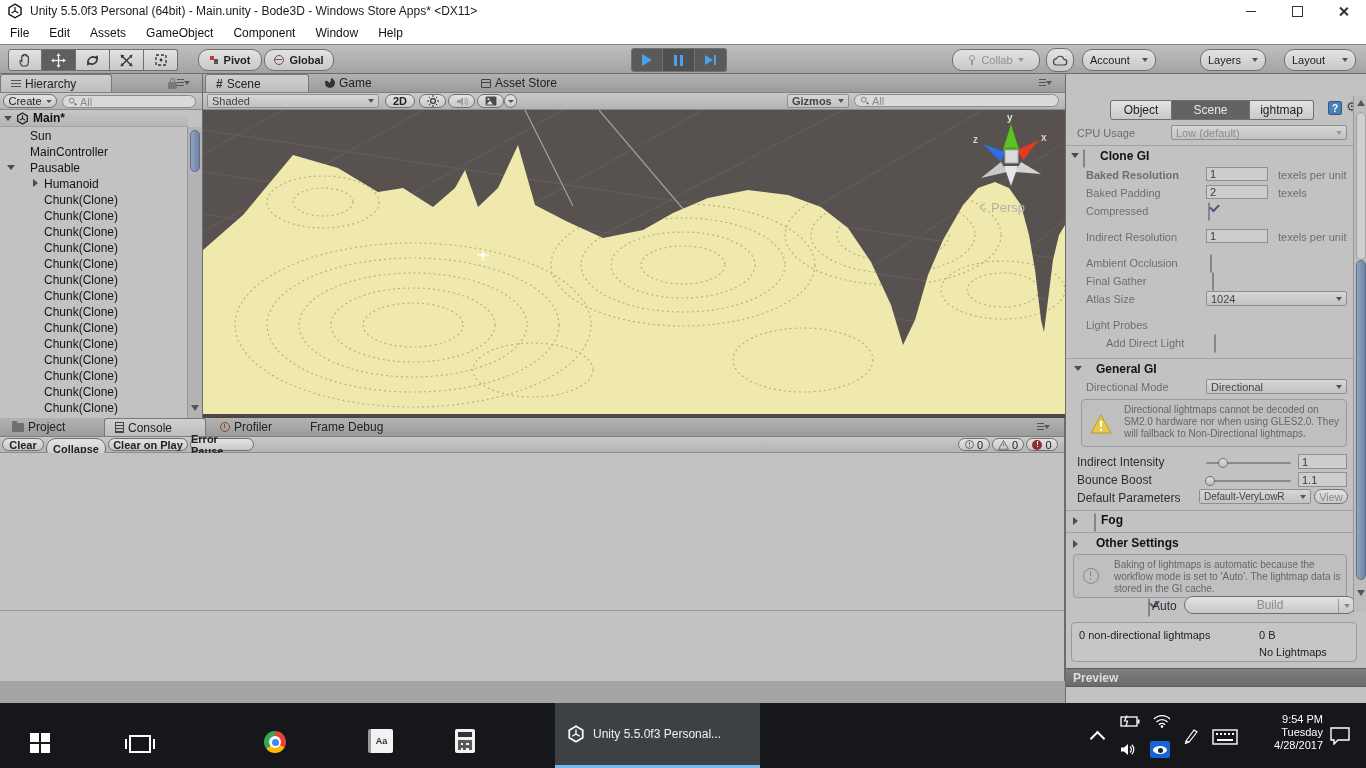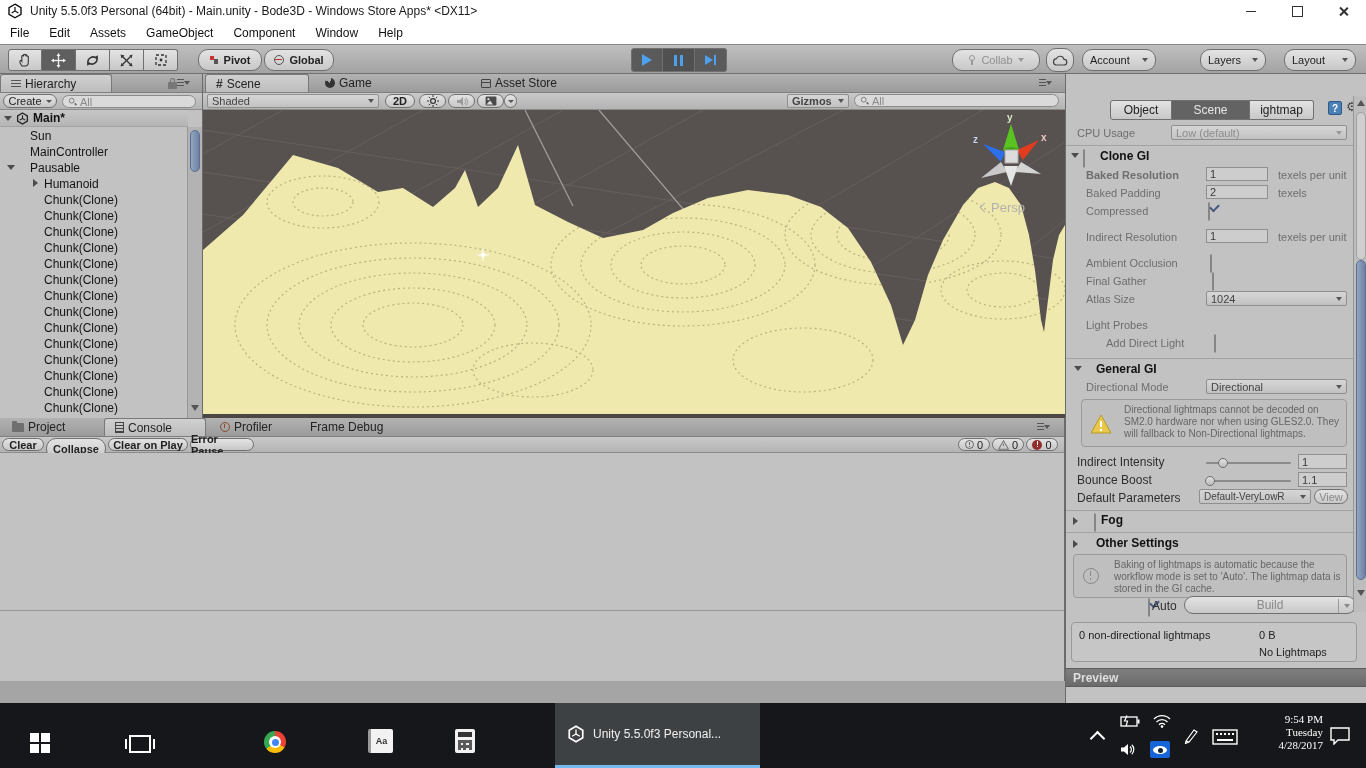--- a/index.html
+++ b/index.html
@@ -739,21 +739,21 @@
         <rect x="1" y="1" width="24" height="14" fill="none" stroke="#fff" stroke-width="1.4"></rect>
         <g fill="#fff">
           <rect x="4" y="4" width="2" height="2"></rect>
           <rect x="8" y="4" width="2" height="2"></rect>
           <rect x="12" y="4" width="2" height="2"></rect>
           <rect x="16" y="4" width="2" height="2"></rect>
           <rect x="20" y="4" width="2" height="2"></rect>
           <rect x="5" y="10" width="16" height="2"></rect>
         </g>
       </svg>
-    <div class="abs" style="left:1248px;top:10px;width:75px;font-family:Liberation Serif, serif;">
+    <div class="abs" style="left:1248px;top:10px;width:75px;">
       <div class="tray-txt">9:54 PM</div>
       <div class="tray-txt">Tuesday</div>
       <div class="tray-txt">4/28/2017</div>
     </div>
     <svg class="abs" width="20" height="18" viewBox="0 0 20 18" style="left:1330px;top:24px;">
         <path d="M1 1 H19 V13 H8 L4 17 V13 H1 Z" fill="none" stroke="#fff" stroke-width="1.4"></path>
       </svg>
   </div>
 
 </div>

